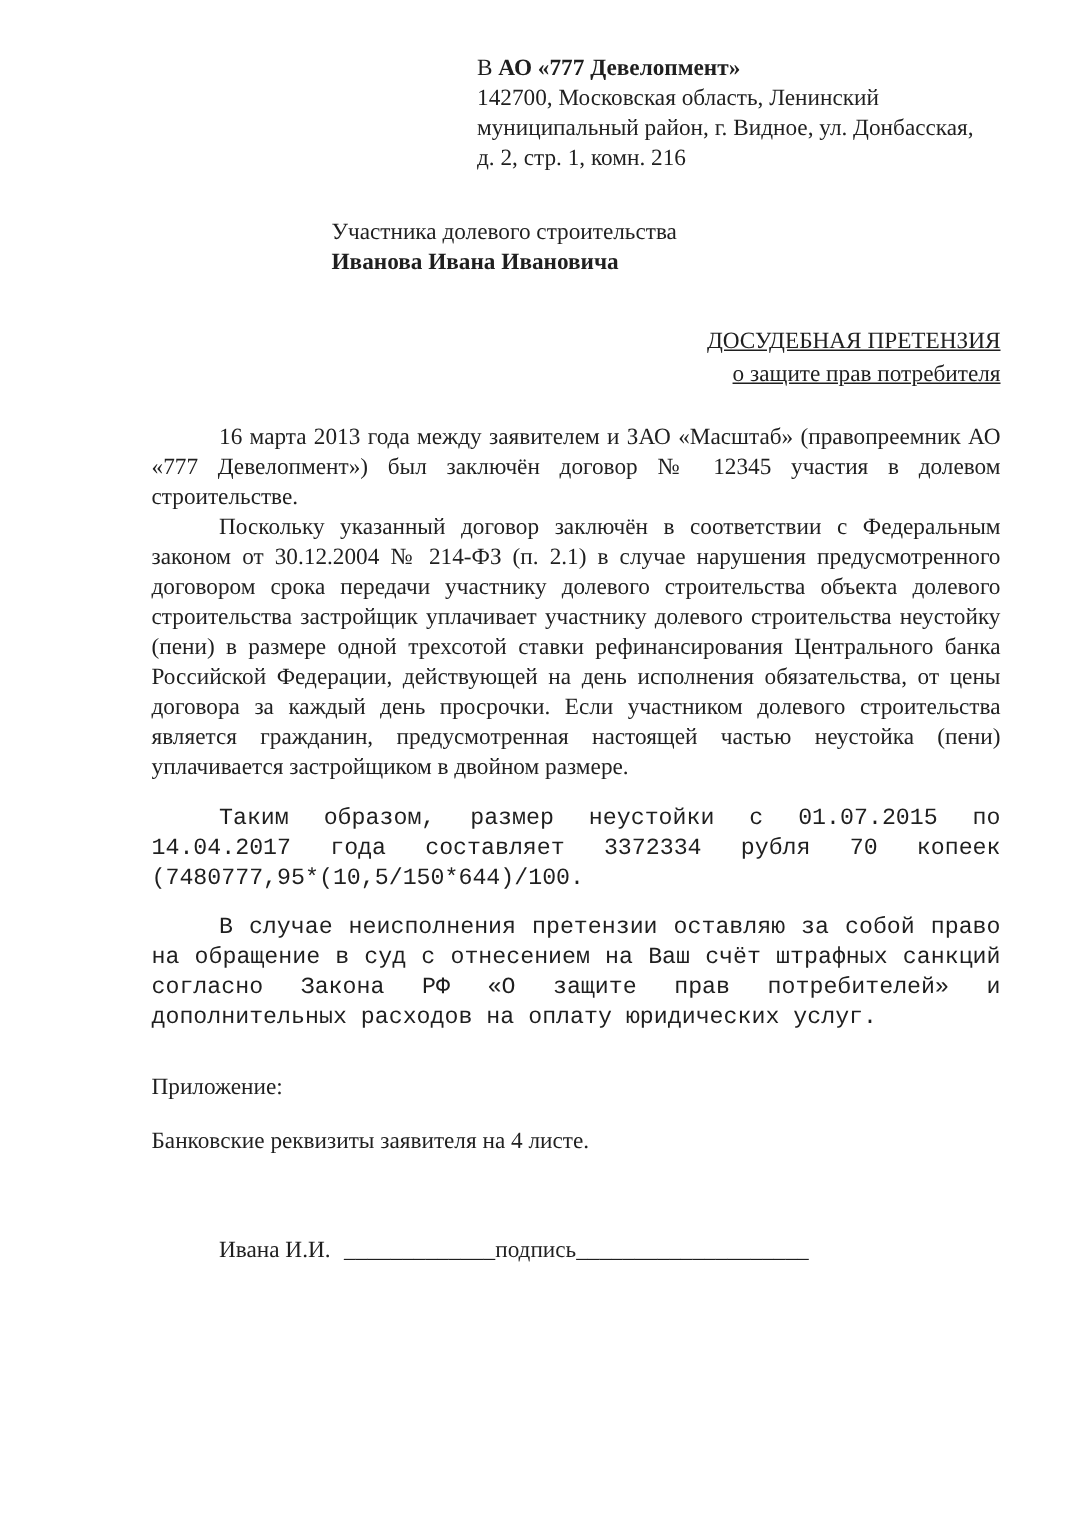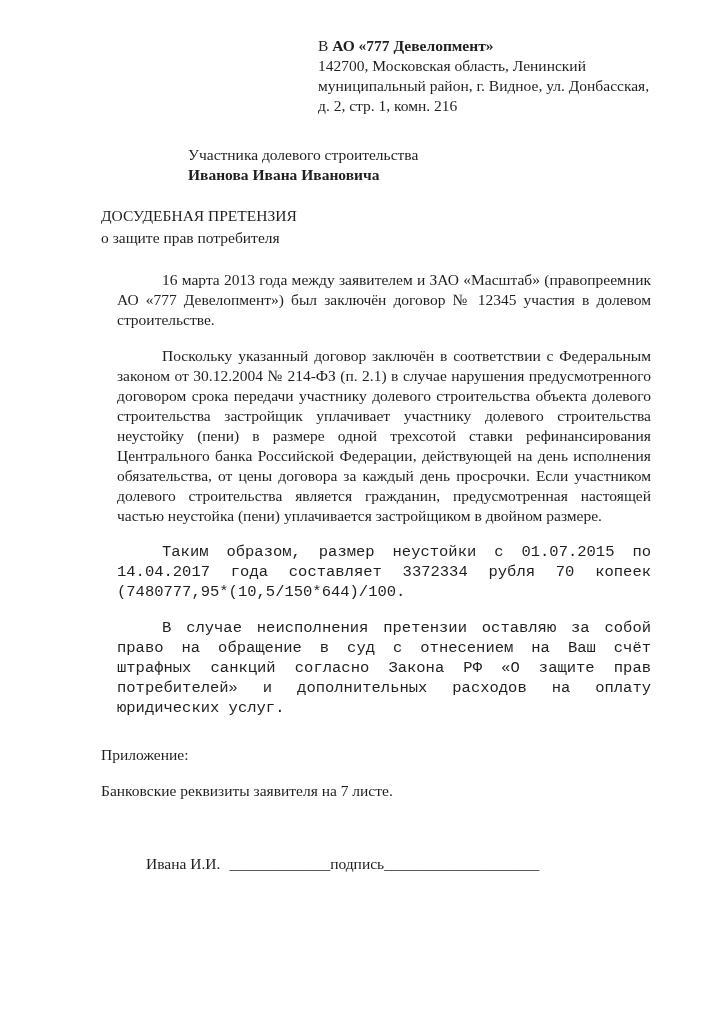--- a/index.html
+++ b/index.html
@@ -15,30 +15,31 @@
   }
   .page {
     position: relative;
     width: 724px;
     height: 1024px;
     padding: 36px 57px 0 101px;
     overflow: hidden;
     background: #ffffff;
   }
   .recipient-block { margin-left: 217px; }
-  .applicant-block { margin-left: 87px; margin-top: 29px; }
+  .applicant-block { margin-left: 120px; margin-top: 29px; }
   .bold { font-weight: 700; }
   .title-block {
-    margin-top: 20px;
-    text-align: left;
+    margin-top: 32px;
+    text-align: right;
     line-height: 22px;
+    text-decoration: underline;
   }
   .body-text { margin-top: 21px; }
   p.para {
-    margin: 16px;
+    margin: 0;
     text-align: justify;
     text-indent: 45px;
   }
   p.para.gap { margin-top: 13px; font-family: Liberation Mono, monospace; }
   .attachment-label { margin-top: 27px; }
   .attachment-item { margin-top: 16px; }
   .signature-row {
     margin-top: 53px;
     padding-left: 45px;
     white-space: nowrap;
@@ -68,19 +69,19 @@
   </div>
 
   <div class="body-text">
     <p class="para">16 марта 2013 года между заявителем и ЗАО «Масштаб» (правопреемник АО «777 Девелопмент») был заключён договор № 12345 участия в долевом строительстве.</p>
     <p class="para">Поскольку указанный договор заключён в соответствии с Федеральным законом от 30.12.2004 № 214-ФЗ (п. 2.1) в случае нарушения предусмотренного договором срока передачи участнику долевого строительства объекта долевого строительства застройщик уплачивает участнику долевого строительства неустойку (пени) в размере одной трехсотой ставки рефинансирования Центрального банка Российской Федерации, действующей на день исполнения обязательства, от цены договора за каждый день просрочки. Если участником долевого строительства является гражданин, предусмотренная настоящей частью неустойка (пени) уплачивается застройщиком в двойном размере.</p>
     <p class="para gap">Таким образом, размер неустойки с 01.07.2015 по 14.04.2017 года составляет 3372334 рубля 70 копеек (7480777,95*(10,5/150*644)/100.</p>
     <p class="para gap">В случае неисполнения претензии оставляю за собой право на обращение в суд с отнесением на Ваш счёт штрафных санкций согласно Закона РФ «О защите прав потребителей» и дополнительных расходов на оплату юридических услуг.</p>
   </div>
 
   <div class="attachment-label">Приложение:</div>
-  <div class="attachment-item">Банковские реквизиты заявителя на 7 листе.</div>
+  <div class="attachment-item">Банковские реквизиты заявителя на 4 листе.</div>
 
   <div class="signature-row">
     <span class="sig-name">Ивана И.И.</span><span>_____________</span><span>подпись</span><span>____________________</span>
   </div>
 
 </div>
 
 </body></html>

